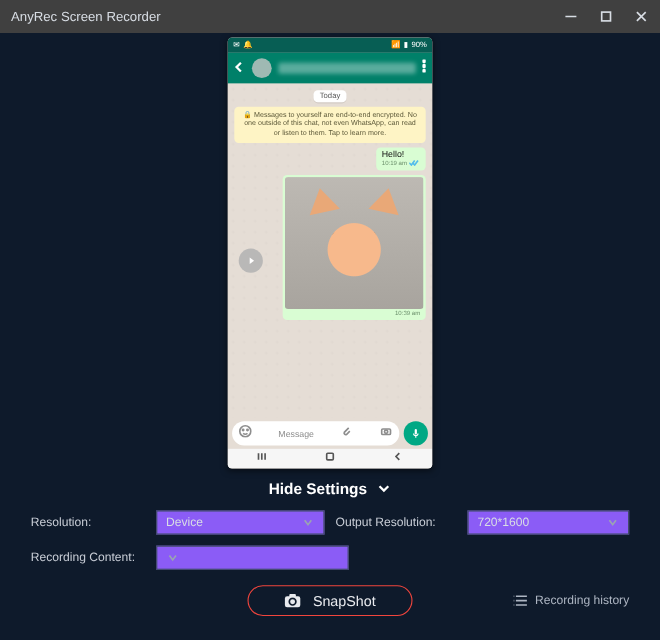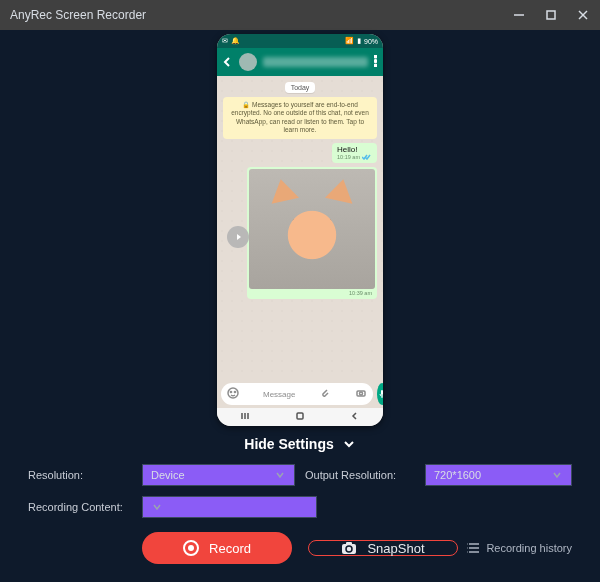--- a/index.html
+++ b/index.html
@@ -5,21 +5,21 @@
   * { box-sizing: border-box; margin: 0; padding: 0; font-family: -apple-system, "Segoe UI", Arial, sans-serif; }
   body { width: 600px; height: 582px; background: #0e1a2b; color: #cfd6e0; overflow: hidden; }
   
   .titlebar { height: 30px; display: flex; align-items: center; justify-content: space-between; padding: 0 10px; background: #404040; }
   .titlebar .title { font-size: 12px; color: #d8dde4; }
   .winbtns { display: flex; gap: 18px; }
   .winbtn { width: 14px; height: 14px; display:flex; align-items:center; justify-content:center; cursor:pointer; }
   .winbtn svg { stroke: #d8dde4; stroke-width:1.5; fill:none; }
   
   .preview { height: 400px; display:flex; align-items:flex-start; justify-content:center; padding-top:4px; }
-  .phone { width: 166px; height: 392px; background:#e5ddd5; border-radius:14px; overflow:hidden; display:flex; flex-direction:column; box-shadow: 0 2px 6px rgba(0,0,0,0.5); }
+  .phone { width: 186px; height: 392px; background:#e5ddd5; border-radius:4px; overflow:hidden; display:flex; flex-direction:column; box-shadow: 0 2px 6px rgba(0,0,0,0.5); }
   
   .statusbar { height:14px; background:#075e54; color:#fff; font-size:7px; display:flex; align-items:center; justify-content:space-between; padding:0 5px; }
   .statusbar .left, .statusbar .right { display:flex; gap:3px; align-items:center; }
   
   .chathead { height:28px; background:#008069; display:flex; align-items:center; padding:0 6px; gap:6px; color:#fff; }
   .chathead .back svg, .chathead .menu svg { stroke:#fff; fill:none; stroke-width:2; }
   .avatar { width:18px; height:18px; border-radius:50%; background:#9fb9b3; filter: blur(0.5px); }
   .contactname { flex:1; height:10px; background: rgba(255,255,255,0.35); border-radius:2px; filter:blur(2px); }
   
   .chatbody { flex:1; background:#e5ddd5; background-image: radial-gradient(rgba(0,0,0,0.02) 1px, transparent 1px); background-size: 10px 10px; padding:6px 6px 0 6px; display:flex; flex-direction:column; gap:4px; position:relative; }
@@ -61,21 +61,21 @@
   .row { display:flex; align-items:center; gap:10px; margin-bottom:10px; }
   .lbl { font-size:11px; color:#c8cdd6; min-width:104px; }
   .select { flex:1; height:22px; border:1px solid #3b4a5e; background:#8b5cf6; display:flex; align-items:center; justify-content:space-between; padding:0 8px; font-size:11px; color:#d8dde4; cursor:pointer; }
   .select svg { stroke:#9aa4b2; fill:none; stroke-width:1.5; }
   .row .half { display:flex; align-items:center; gap:10px; flex:1; }
   
   .btnrow { display:flex; align-items:center; justify-content:center; gap:16px; margin-top:14px; position:relative; }
   .recordbtn { width:150px; height:32px; border-radius:16px; background:#f1453d; color:#fff; display:flex; align-items:center; justify-content:center; gap:10px; font-size:13px; cursor:pointer; }
   .recordbtn .recicon { width:16px; height:16px; border-radius:50%; border:2px solid #fff; display:flex; align-items:center; justify-content:center; }
   .recordbtn .recicon::after { content:""; width:6px; height:6px; border-radius:50%; background:#fff; }
-  .snapbtn { width:150px; height:16px; border-radius:16px; border:1px solid #f1453d; color:#e8eaee; display:flex; align-items:center; justify-content:center; gap:10px; font-size:13px; cursor:pointer; }
+  .snapbtn { width:150px; height:28px; border-radius:16px; border:1px solid #f1453d; color:#e8eaee; display:flex; align-items:center; justify-content:center; gap:10px; font-size:13px; cursor:pointer; }
   .snapbtn svg { fill:#e8eaee; }
   .history { position:absolute; right:0; display:flex; align-items:flex-start; gap:6px; font-size:11px; color:#aeb6c3; cursor:pointer; }
   .history svg { stroke:#aeb6c3; fill:none; stroke-width:1.5; }
 </style>
 </head>
 <body>
 
 <div class="titlebar">
   <div class="title">AnyRec Screen Recorder</div>
   <div class="winbtns">
@@ -219,24 +219,20 @@
   </div>
   <div class="row">
     <div class="lbl">Recording Content:</div>
     <div class="select" style="max-width:175px">
       <svg width="12" height="12" viewBox="0 0 12 12">
           <polyline points="3,4 6,8 9,4"></polyline>
         </svg>
     </div>
   </div>
   <div class="btnrow">
-    <div class="recordbtn">
-      <span class="recicon"></span>
-      <span>Record</span>
-    </div>
     <div class="snapbtn">
       <svg width="16" height="14" viewBox="0 0 16 14">
           <rect x="1" y="3" width="14" height="10" rx="2"></rect>
           <circle cx="8" cy="8" r="3" fill="none" stroke="#0e1a2b" stroke-width="1.5"></circle>
           <rect x="5" y="1" width="6" height="3" rx="1"></rect>
         </svg>
       <span>SnapShot</span>
     </div>
     <div class="history">
       <svg width="14" height="12" viewBox="0 0 14 12">

